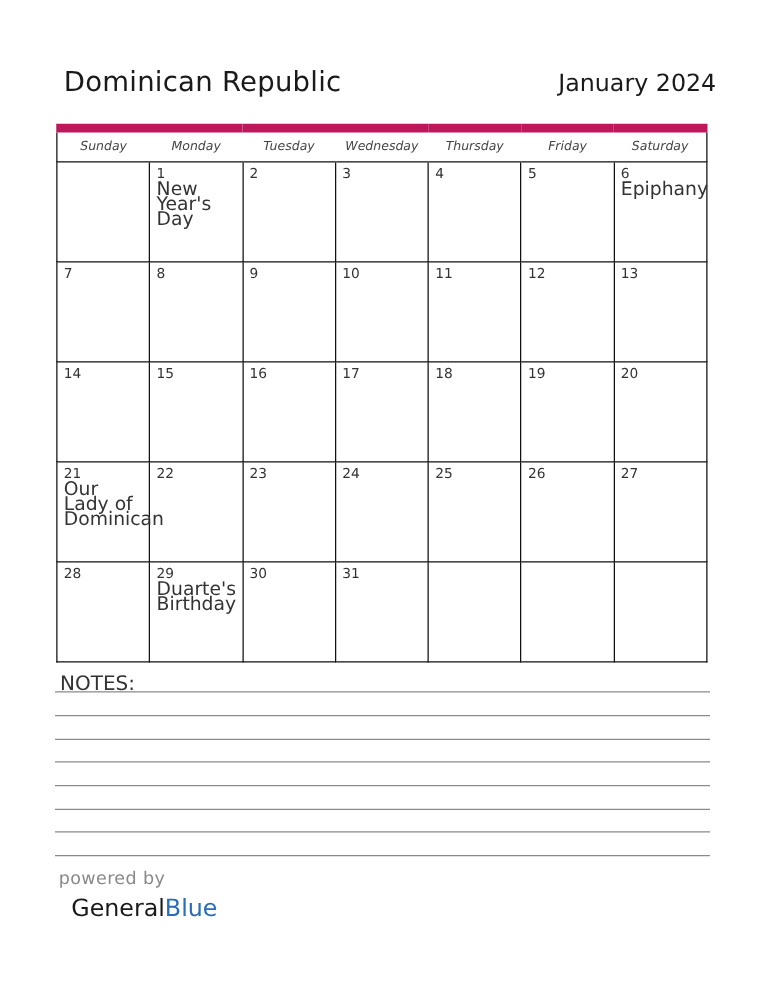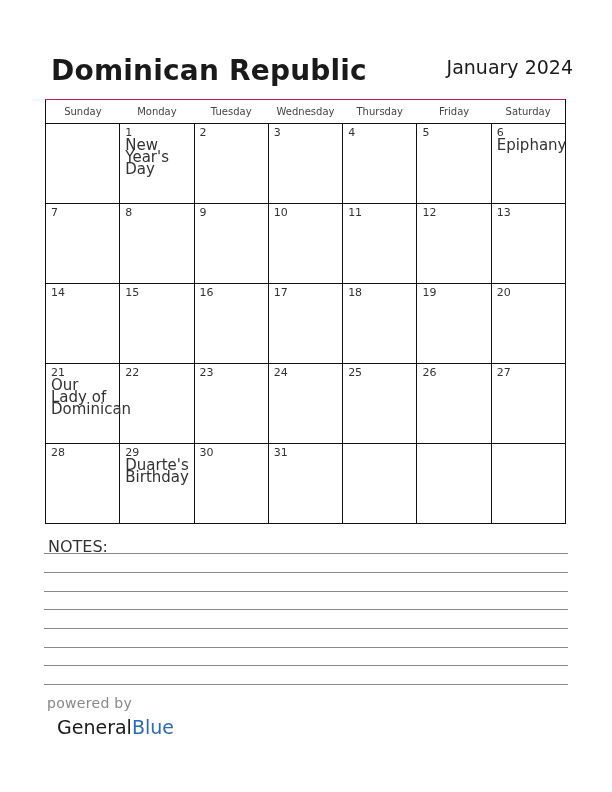--- a/index.html
+++ b/index.html
@@ -1,21 +1,21 @@
 <!DOCTYPE html>
 <html><head>
 <meta charset="utf-8">
 <style>
   html, body { margin:0; padding:0; background:#ffffff; }
   body { width:612px; height:792px; position:relative; overflow:hidden;
          font-family:"DejaVu Sans", sans-serif; color:#222; }
-  .title { position:absolute; left:51px; top:54px; font-size:28px; color:#1a1a1a; letter-spacing:0.2px;font-weight:bold; }
+  .title { position:absolute; left:51px; top:54px; font-size:22px; color:#1a1a1a; letter-spacing:0.2px; }
   .month { position:absolute; right:39px; top:56px; font-size:19px; color:#1a1a1a; }
   table.cal { position:absolute; left:45px; top:99px; width:521px; border-collapse:collapse; table-layout:fixed; }
-  table.cal th { height:23px; font-weight:normal; font-size:10px; color:#444; border-top:1px solid #be185d; border-bottom:1px solid #111; padding:0; text-align:center; }
+  table.cal th { height:23px; font-weight:normal; font-size:10px; color:#444; border-top:7px solid #be185d; border-bottom:1px solid #111; padding:0; text-align:center;font-style:italic; }
   table.cal th:first-child { border-left:1px solid #111; }
   table.cal th:last-child { border-right:1px solid #111; }
   table.cal td { height:77px; border:1px solid #111; vertical-align:top; padding:2px 0 0 5px; }
   .dnum { font-size:11px; color:#333; line-height:13px; display:block; }
   .hol { font-size:15px; color:#333; line-height:12px; display:block; padding-right:4px; }
   .notes-label { position:absolute; left:48px; top:537px; font-size:16px; color:#333; }
   .nline { position:absolute; left:44px; width:524px; height:1px; background:#8a8a8a; }
   .powered { position:absolute; left:47px; top:695px; font-size:14px; color:#888; letter-spacing:0.3px; }
   .brand { position:absolute; left:57px; top:716px; font-size:19px; color:#1a1a1a; }
   .brand .blue { color:#2a6cb7; }

